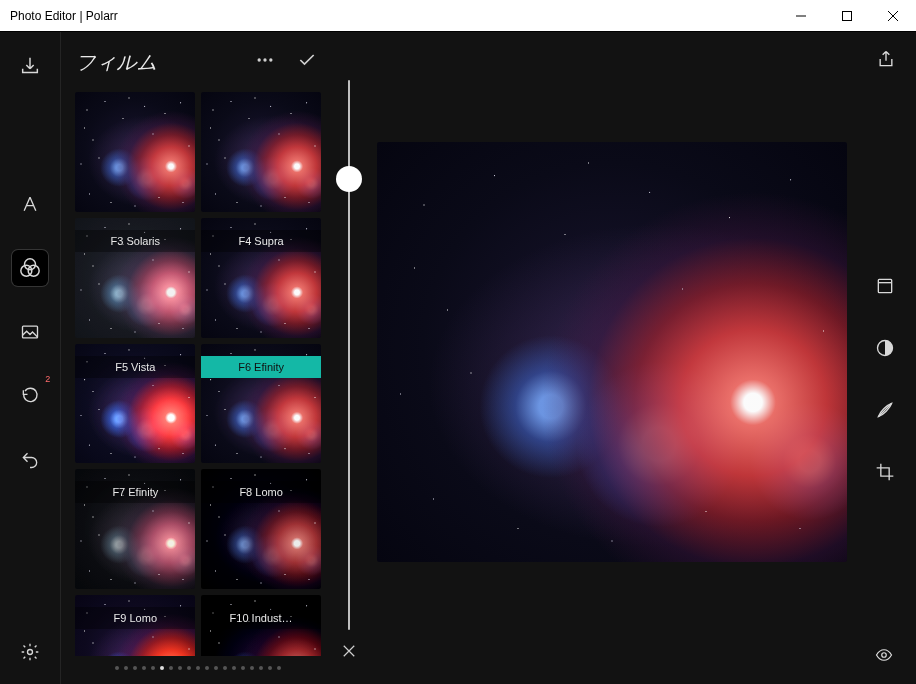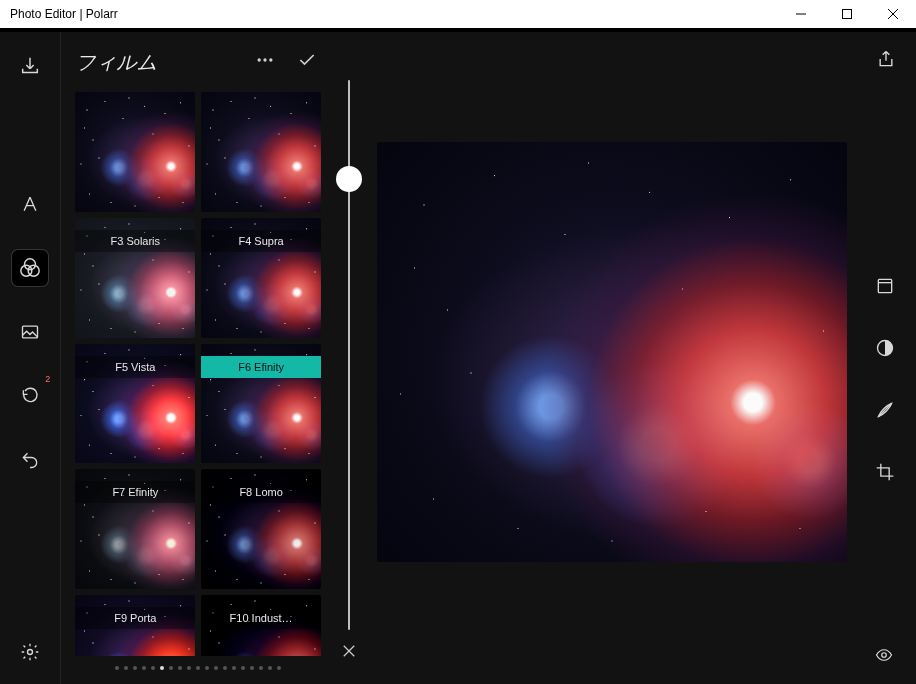--- a/index.html
+++ b/index.html
@@ -1,18 +1,18 @@
 <!DOCTYPE html>
 <html><head>
 <meta charset="utf-8">
 <style>
 * { margin:0; padding:0; box-sizing:border-box; font-family:"Segoe UI","Yu Gothic UI",sans-serif; user-select:none; }
 html,body { width:916px; height:684px; background:#fff; overflow:hidden; }
 
-.titlebar { height:32px; display:flex; align-items:center; background:#fff; border-bottom:4px solid #000000; }
+.titlebar { height:32px; display:flex; align-items:center; background:#fff; border-bottom:1px solid #000000; }
 .titlebar .title { font-size:12px; padding-left:10px; color:#000; flex:1; }
 .win-btns { display:flex; height:100%; }
 .win-btn { width:46px; display:flex; align-items:center; justify-content:center; cursor:pointer; }
 .win-btn svg { stroke:#000; fill:none; }
 
 .app { position:relative; width:916px; height:652px; background:#121212; display:flex; }
 
 .col-left { width:62px; display:flex; flex-direction:column; align-items:center; padding-top:16px; gap:28px; border-right:1px solid rgba(255,255,255,.08); }
 .col-right { width:62px; display:flex; flex-direction:column; align-items:center; padding-top:48px; gap:26px; }
 .tool { width:36px; height:36px; display:flex; align-items:center; justify-content:center; cursor:pointer; color:#d8d8d8; border-radius:6px; position:relative; }
@@ -228,21 +228,21 @@
               <div class="nebula f8"></div>
               <div class="stars"></div>
             </div>
             <div class="lbl">F8 Lomo</div>
           </div>
           <div class="thumb">
             <div class="thumb-img">
               <div class="nebula f9"></div>
               <div class="stars"></div>
             </div>
-            <div class="lbl">F9 Porta</div>
+            <div class="lbl">F9 Lomo</div>
           </div>
           <div class="thumb">
             <div class="thumb-img">
               <div class="nebula f10"></div>
               <div class="stars"></div>
             </div>
             <div class="lbl">F10 Indust…</div>
           </div>
         </div>
     </div>

